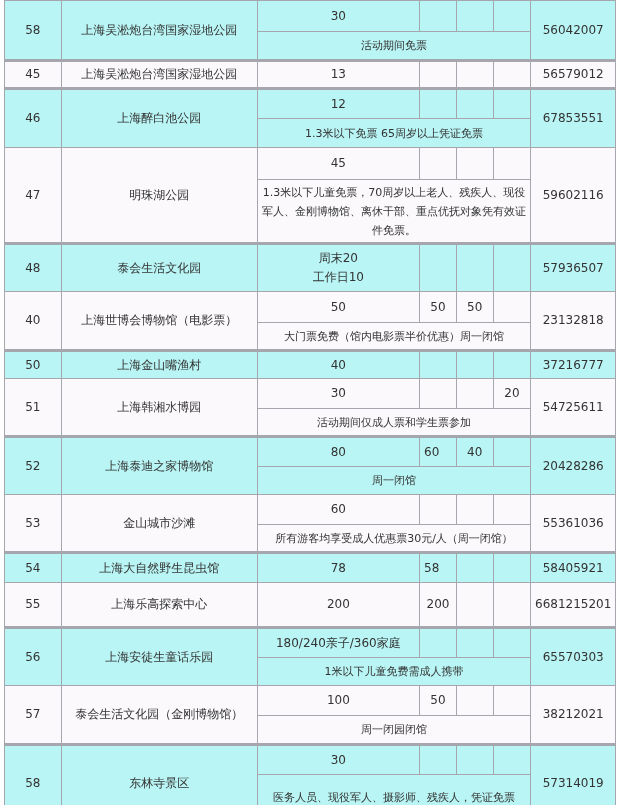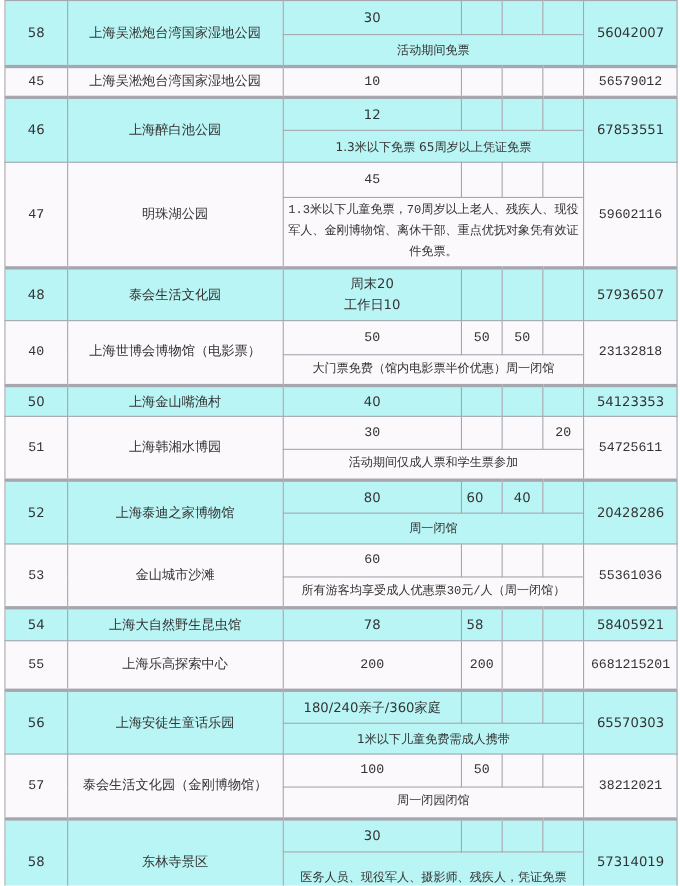--- a/index.html
+++ b/index.html
@@ -2,21 +2,21 @@
 <html><head>
 <meta charset="utf-8">
 <style>
   html, body { margin: 0; padding: 0; background: #ffffff; }
   body { width: 618px; height: 805px; overflow: hidden; position: relative;
          font-family: "DejaVu Sans", "Liberation Sans", sans-serif; font-size: 12px; color: #333; }
   #tbl { position: absolute; left: 4px; top: -2px; width: 612px; border-collapse: collapse; table-layout: fixed; }
   #tbl td { border: 1px solid #a6a6ae; text-align: center; vertical-align: middle; padding: 0 4px; line-height: 19px; }
   #tbl tr.group-start td { border-top: 3px solid #a6a6ae; }
   .cyan td { background: #b9f5f4; }
-  .white td { background: #fbf9fc; font-family: Liberation Mono, monospace; }
+  .white td { background: #fbf9fc; }
   .col-no { width: 51px; }
   .col-name { width: 176px; }
   .col-p1 { width: 146px; }
   .col-p2 { width: 33px; }
   .col-p3 { width: 33px; }
   .col-p4 { width: 34px; }
   .col-tel { width: 76px; }
   td.tel { padding: 0 2px !important; }
   td.left { text-align: left !important; }
   td.note { font-size: 11px; }
@@ -45,21 +45,21 @@
       <td></td>
       <td rowspan="2" class="tel">56042007</td>
     </tr>
     <tr class="cyan" style="height:29px">
       <td colspan="4" class="note">活动期间免票</td>
     </tr>
 
     <tr class="white group-start" style="height:28px">
       <td>45</td>
       <td>上海吴淞炮台湾国家湿地公园</td>
-      <td>10</td>
+      <td>13</td>
       <td></td>
       <td></td>
       <td></td>
       <td class="tel">56579012</td>
     </tr>
 
     <tr class="cyan group-start" style="height:30px">
       <td rowspan="2">46</td>
       <td rowspan="2">上海醉白池公园</td>
       <td>12</td>
@@ -111,21 +111,21 @@
       <td colspan="4" class="note">大门票免费（馆内电影票半价优惠）周一闭馆</td>
     </tr>
 
     <tr class="cyan group-start" style="height:28px">
       <td>50</td>
       <td>上海金山嘴渔村</td>
       <td>40</td>
       <td></td>
       <td></td>
       <td></td>
-      <td class="tel">54123353</td>
+      <td class="tel">37216777</td>
     </tr>
 
     <tr class="white" style="height:30px">
       <td rowspan="2">51</td>
       <td rowspan="2">上海韩湘水博园</td>
       <td>30</td>
       <td></td>
       <td></td>
       <td>20</td>
       <td rowspan="2" class="tel">54725611</td>

